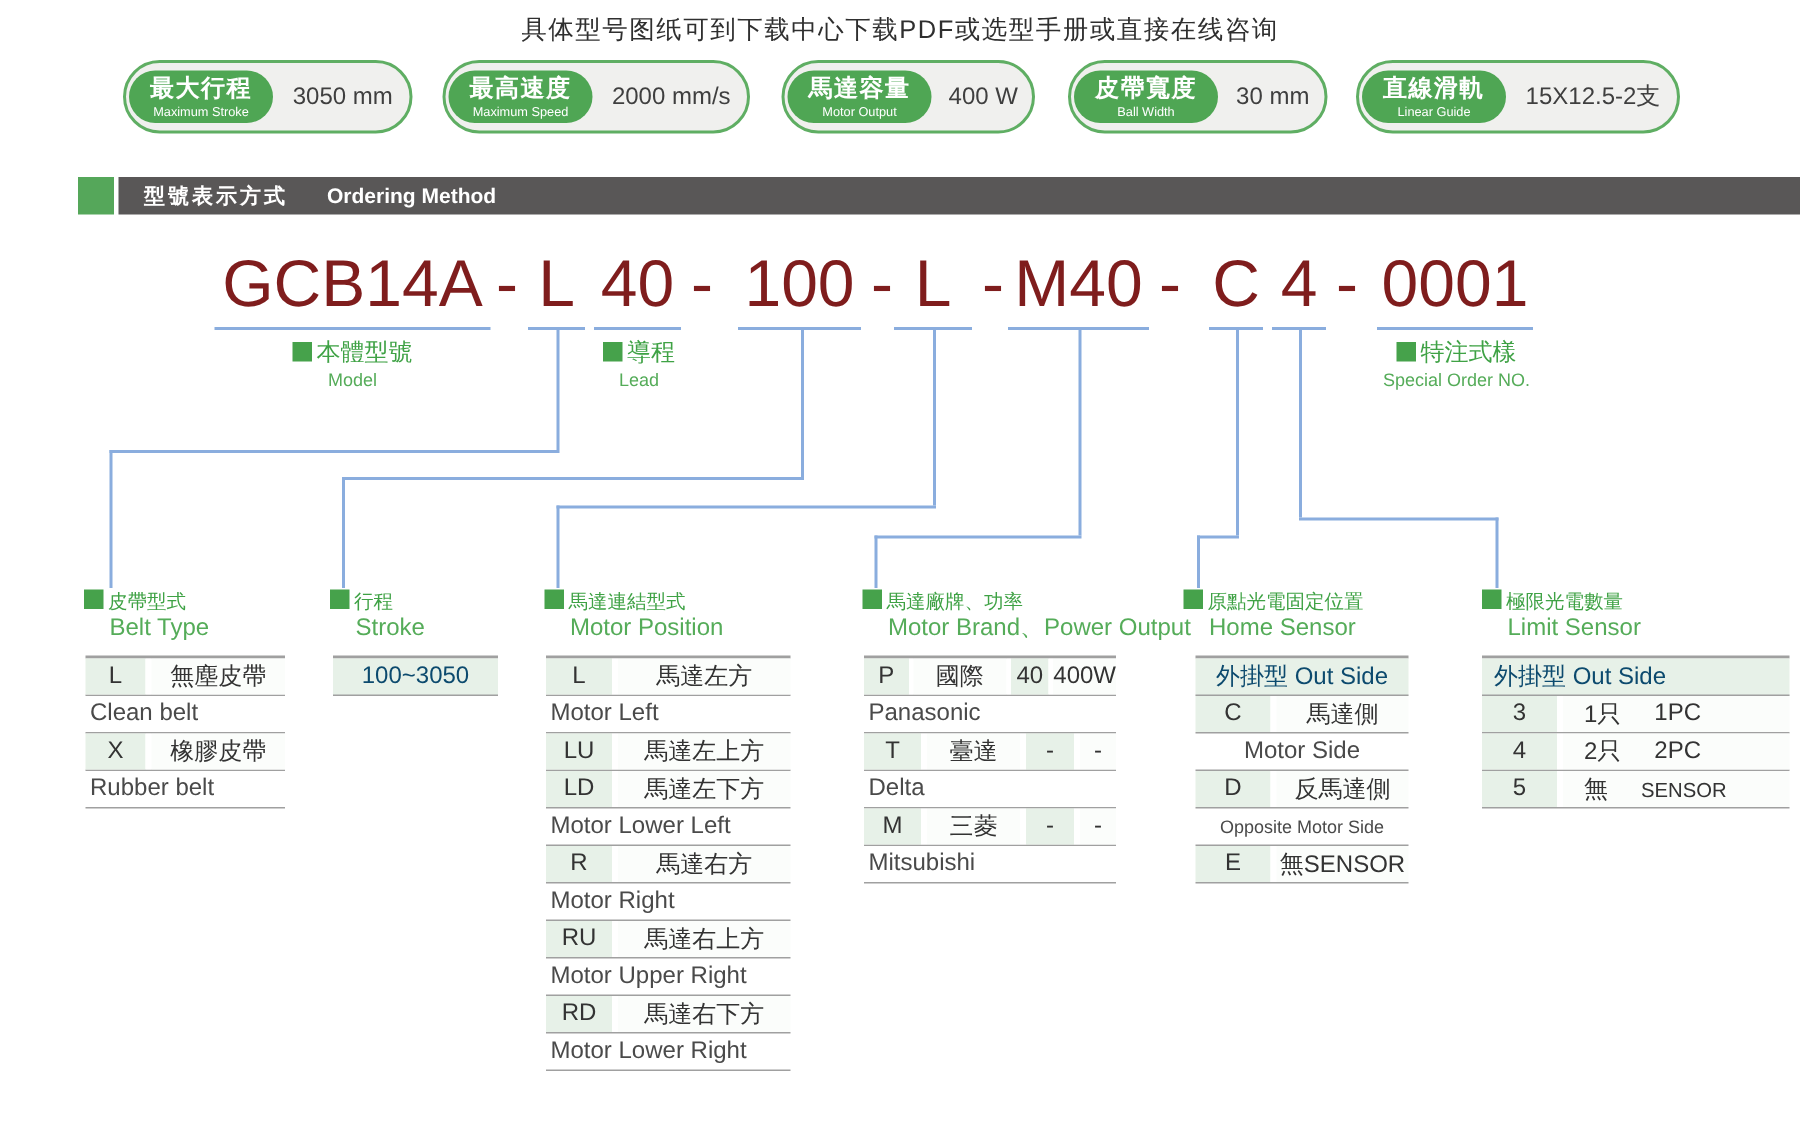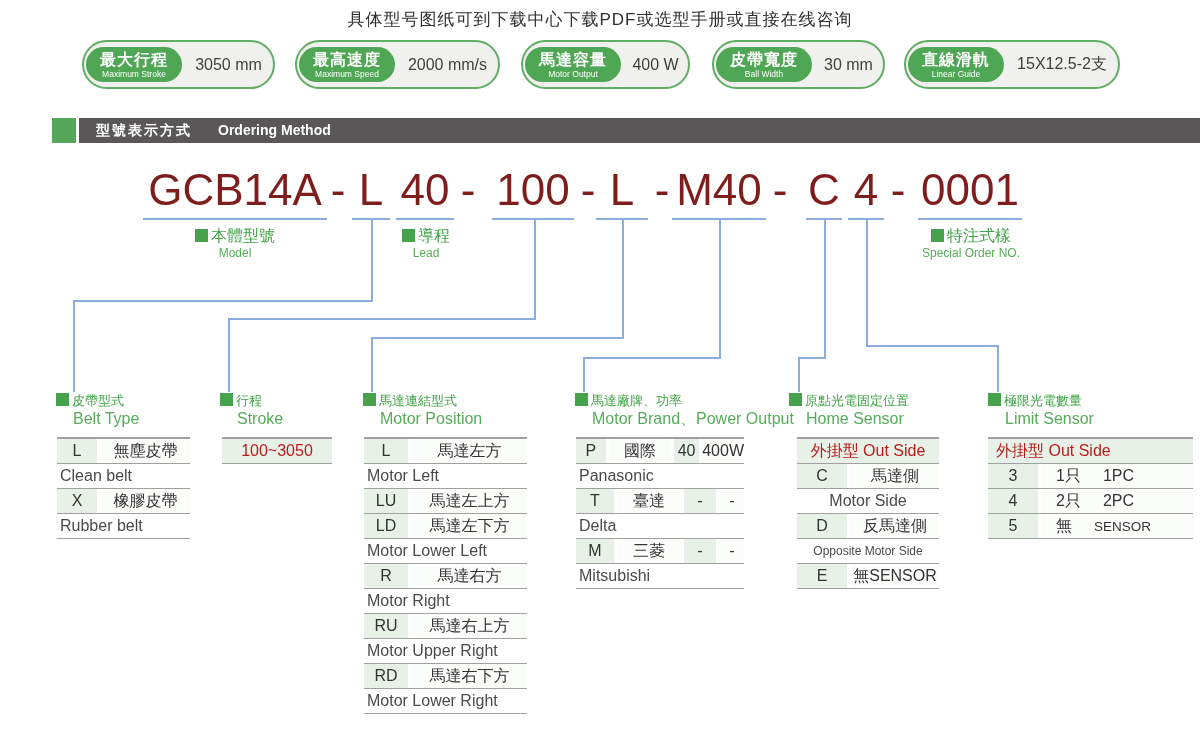--- a/index.html
+++ b/index.html
@@ -50,21 +50,21 @@
   .tbl { position:absolute; border-top:2px solid #a0a0a0; }
   .trow { display:flex; height:25px; border-bottom:1.5px solid #a0a0a0; align-items:stretch; }
   .cell { display:flex; align-items:center; justify-content:center; font-size:16px; color:#333;
           white-space:nowrap; }
   .cell.code { background:#e7f1e8; }
   .cell.desc { background:#fbfdfb; flex:1; }
   .gap { width:4px; background:#fff; }
   .trow.en { align-items:center; font-size:16px; color:#4a4a4a; padding-left:3px; white-space:nowrap; }
   .trow.en.center { justify-content:center; padding-left:0; }
   .trow.en.small { font-size:12px; }
-  .trow.head { background:#e7f1e8; align-items:center; font-size:16px; color:#b91c1c;
+  .trow.head { background:#e7f1e8; align-items:center; font-size:16px; color:#0c4a6e;
                justify-content:center; white-space:nowrap;text-align:right; }
   .trow.head.left { justify-content:flex-start; padding-left:8px; }
   .desc2 { display:flex; align-items:center; background:#fbfdfb; flex:1; font-size:16px; color:#333;
            padding-left:14px; gap:22px; white-space:nowrap; }
   .desc2 .cond { font-size:13.5px; }
 </style>
 </head>
 <body>
 
 <div class="page">

